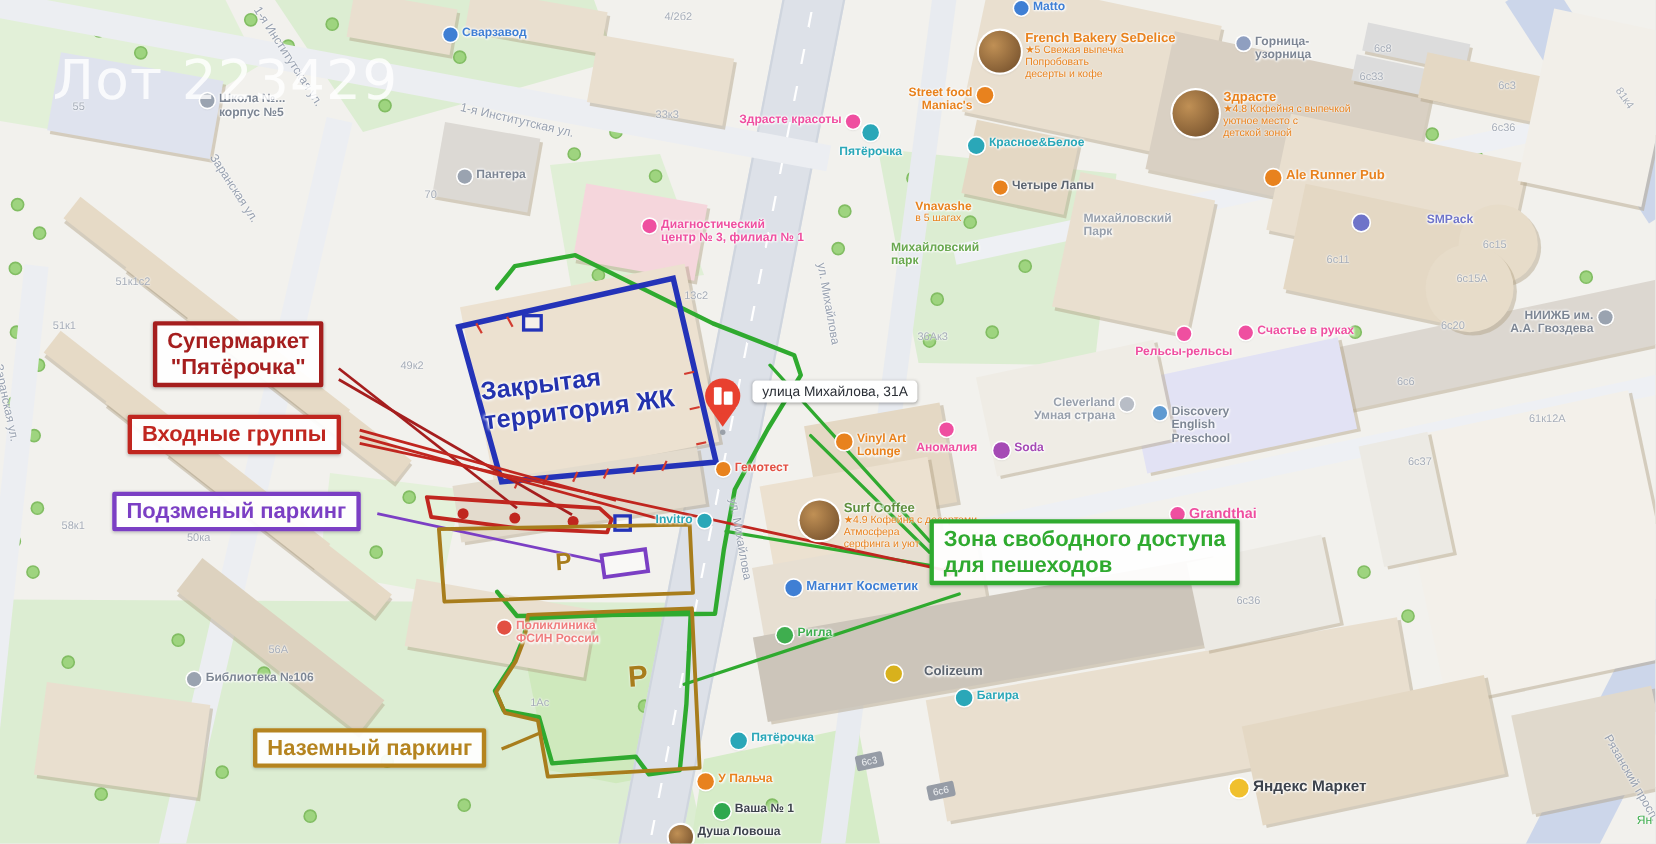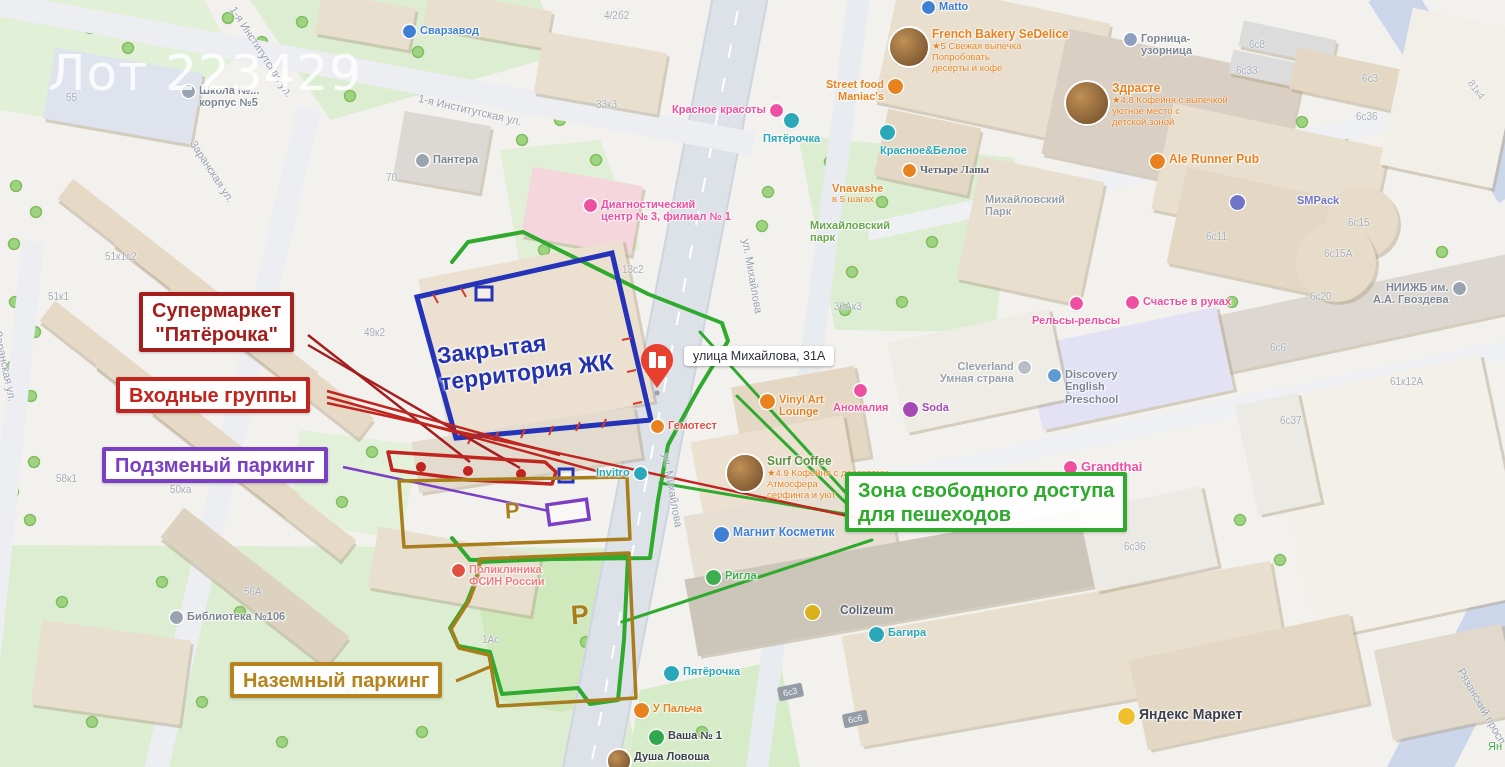--- a/index.html
+++ b/index.html
@@ -293,21 +293,21 @@
       </div>
       <div class="poi" style="left: 416px; top: 153px;">
         <span class="picon" style="width: 13px; height: 13px; background: rgb(154, 163, 176);"></span>
         <div class="ptext">
           <div class="title" style="color: rgb(125, 134, 148); font-size: 11px;">Пантера</div>
         </div>
       </div>
       <div class="poi" style="left: 672px; top: 103px; flex-direction: row-reverse;">
         <span class="picon" style="width: 13px; height: 13px; background: rgb(239, 79, 160);"></span>
         <div class="ptext">
-          <div class="title" style="color: rgb(239, 79, 160); font-size: 11px;">Красное красоты</div>
+          <div class="title" style="color: rgb(239, 79, 160); font-size: 11px;">Здрасте красоты</div>
         </div>
       </div>
       <div class="poi" style="left: 763px; top: 112px; flex-direction: column; align-items: center;">
         <span class="picon" style="width: 15px; height: 15px; background: rgb(42, 167, 184);"></span>
         <div class="ptext">
           <div class="title" style="color: rgb(42, 167, 184); font-size: 11px;">Пятёрочка</div>
         </div>
       </div>
       <div class="poi" style="left: 584px; top: 198px;">
         <span class="picon" style="width: 13px; height: 13px; background: rgb(239, 79, 160);"></span>
@@ -331,27 +331,27 @@
       </div>
       <div class="poi" style="left: 890px; top: 28px;">
         <span class="avatar" style="width: 38px; height: 38px;"></span>
         <div class="ptext">
           <div class="title" style="color: rgb(232, 130, 30); font-size: 12px;">French Bakery SeDelice</div>
           <div class="psub" style="color: rgb(232, 130, 30);">★5 Свежая выпечка</div>
           <div class="psub" style="color: rgb(232, 130, 30);">Попробовать</div>
           <div class="psub" style="color: rgb(232, 130, 30);">десерты и кофе</div>
         </div>
       </div>
-      <div class="poi" style="left: 880px; top: 124px; flex-direction: column;">
+      <div class="poi" style="left: 880px; top: 124px;">
         <span class="picon" style="width: 15px; height: 15px; background: rgb(42, 167, 184);"></span>
         <div class="ptext">
           <div class="title" style="color: rgb(42, 167, 184); font-size: 11px;">Красное&amp;Белое</div>
         </div>
       </div>
-      <div class="poi" style="left: 903px; top: 163px; font-family: Liberation Serif, serif;">
+      <div class="poi" style="left: 903px; top: 163px;">
         <span class="picon" style="width: 13px; height: 13px; background: rgb(232, 130, 30);"></span>
         <div class="ptext">
           <div class="title" style="color: rgb(93, 101, 112); font-size: 11px;">Четыре Лапы</div>
         </div>
       </div>
       <div class="poi" style="left: 832px; top: 182px;">
         <div class="ptext">
           <div class="title" style="color: rgb(232, 130, 30); font-size: 11px;">Vnavashe</div>
           <div class="psub" style="color: rgb(232, 130, 30);">в 5 шагах</div>
         </div>

